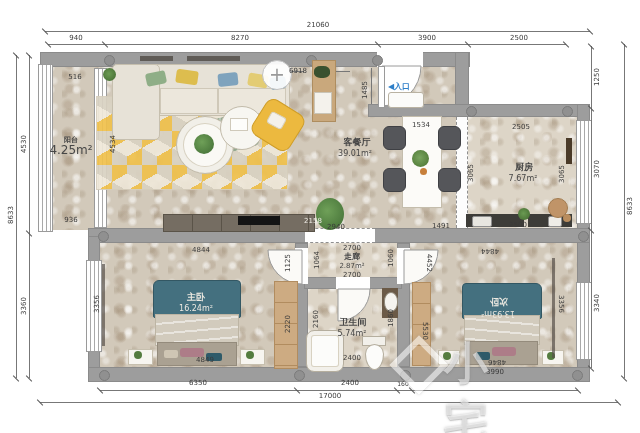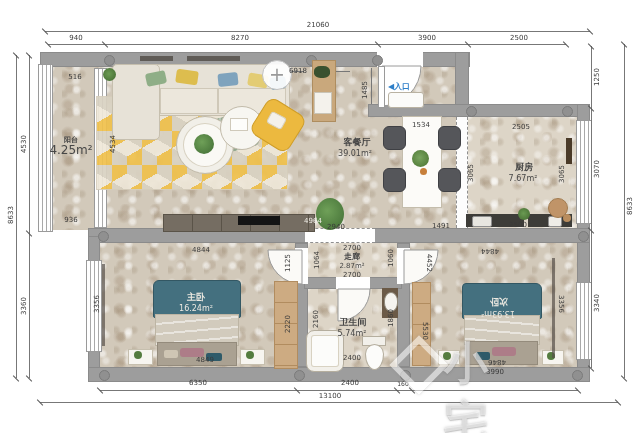--- a/index.html
+++ b/index.html
@@ -234,34 +234,34 @@
   <span class="lblv" style="left:24px;top:144px;">4530</span>
   <span class="lblv" style="left:24px;top:306px;">3360</span>
   <span class="lblv" style="left:597px;top:77px;">1250</span>
   <span class="lblv" style="left:597px;top:169px;">3070</span>
   <span class="lblv" style="left:597px;top:303px;">3340</span>
   <span class="lblv" style="left:630px;top:206px;">8633</span>
   <span class="lbl" style="left:198px;top:383px;">6350</span>
   <span class="lbl" style="left:350px;top:383px;">2400</span>
   <span class="lbl" style="left:403px;top:384px;font-size:6px;">160</span>
   <span class="lbl" style="left:495px;top:372px;">3990</span>
-  <span class="lbl" style="left:330px;top:396px;">13100</span>
+  <span class="lbl" style="left:330px;top:396px;">17000</span>
 
   <span class="lbl" style="left:298px;top:71px;">6918</span>
   <span class="lbl" style="left:75px;top:77px;">516</span>
   <span class="lbl" style="left:71px;top:220px;">936</span>
   <span class="lblv" style="left:113px;top:144px;">4534</span>
   <span class="lblv" style="left:365px;top:90px;">1485</span>
   <span class="lbl" style="left:421px;top:125px;">1534</span>
   <span class="lbl" style="left:521px;top:127px;">2505</span>
   <span class="lblv" style="left:471px;top:173px;">3065</span>
   <span class="lblv" style="left:562px;top:174px;">3065</span>
   <span class="lbl" style="left:518px;top:225px;">2500</span>
   <span class="lbl" style="left:441px;top:226px;">1491</span>
-  <span class="lbl" style="left:313px;top:221px;color:#f0ede6;">4964</span>
+  <span class="lbl" style="left:313px;top:221px;color:#f0ede6;">2158</span>
   <span class="lbl" style="left:336px;top:227px;">2940</span>
   <span class="lbl" style="left:352px;top:248px;">2700</span>
   <span class="lbl" style="left:352px;top:275px;">2700</span>
   <span class="lblv" style="left:317px;top:260px;">1064</span>
   <span class="lblv" style="left:391px;top:258px;">1060</span>
   <span class="lbl" style="left:201px;top:250px;">4844</span>
   <span class="lblv" style="left:97px;top:304px;">3356</span>
   <span class="lblv" style="left:288px;top:263px;">1125</span>
   <span class="lblv" style="left:288px;top:324px;">2220</span>
   <span class="lbl" style="left:205px;top:360px;">4849</span>

